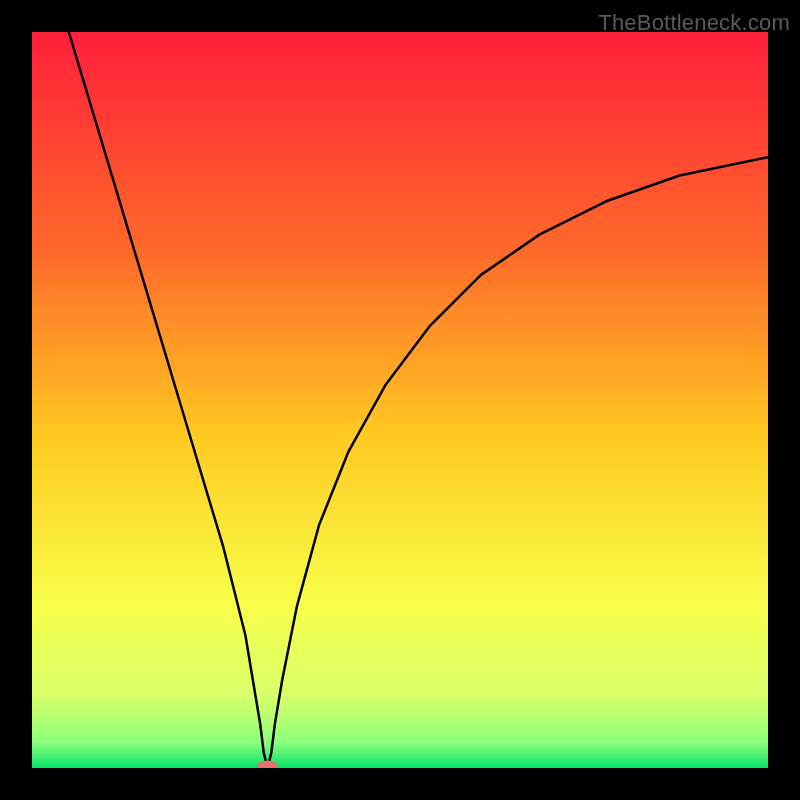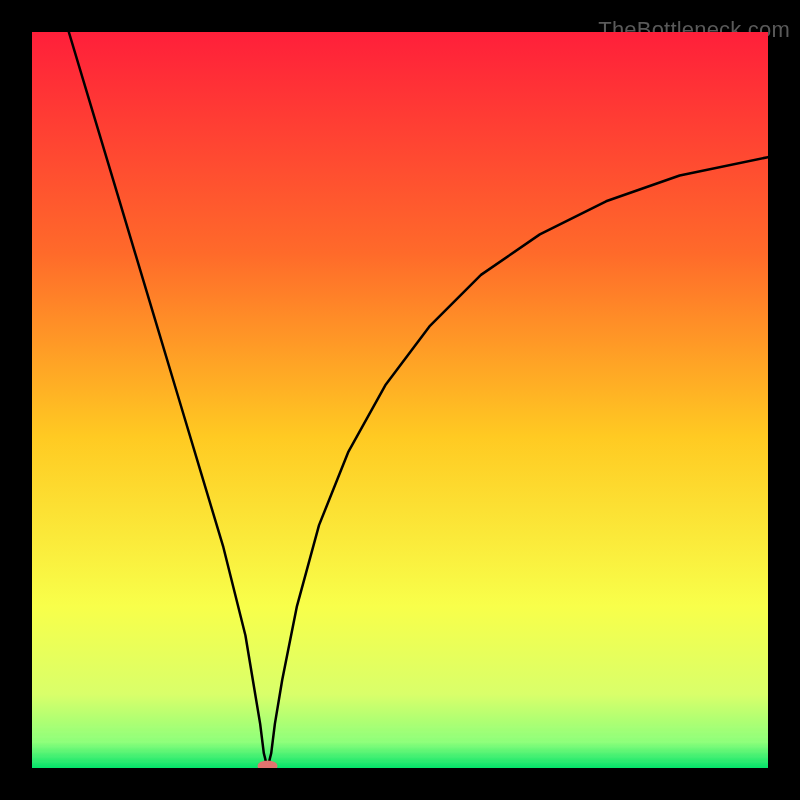--- a/index.html
+++ b/index.html
@@ -21,21 +21,21 @@
   }
   .plot-area {
     position: absolute;
     top: 32px;
     left: 32px;
     width: 736px;
     height: 736px;
   }
   .watermark {
     position: absolute;
-    top: 17px;
+    top: 10px;
     right: 10px;
     color: #5a5a5a;
     font-size: 22px;
     letter-spacing: 0.2px;
     font-family: Arial, Helvetica, sans-serif;
   }
   svg {
     display: block;
   }
 </style>

